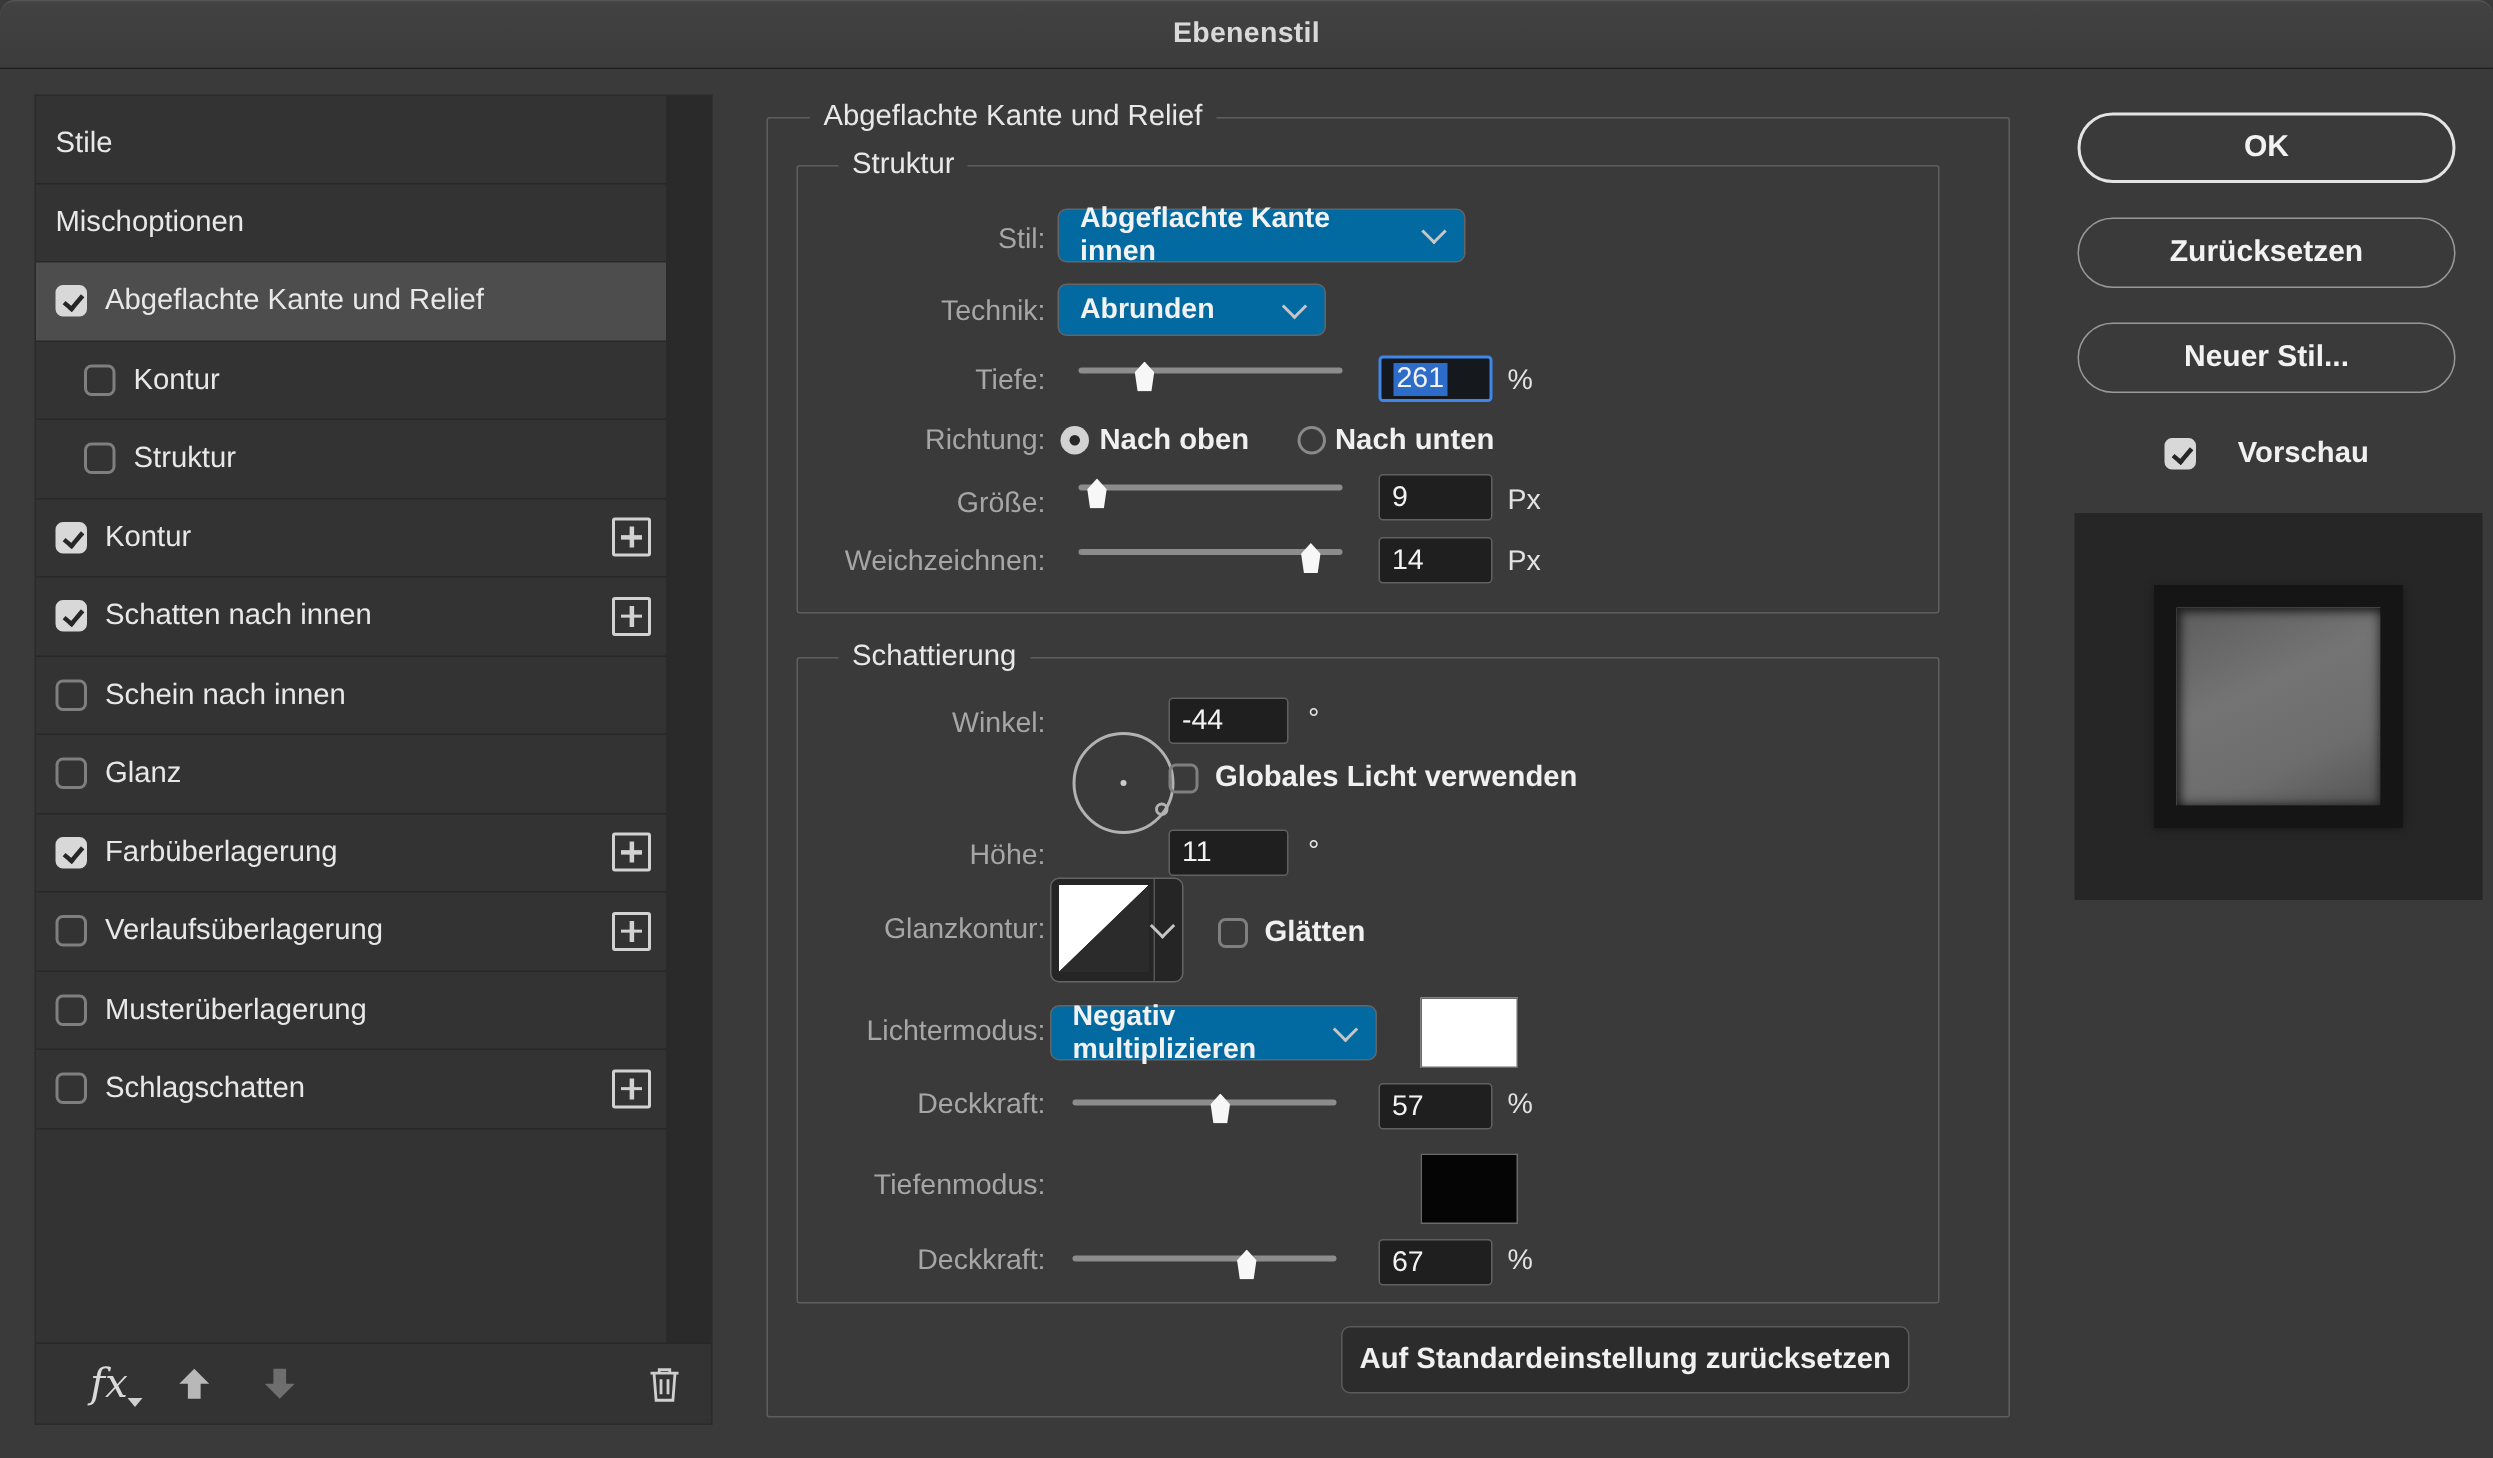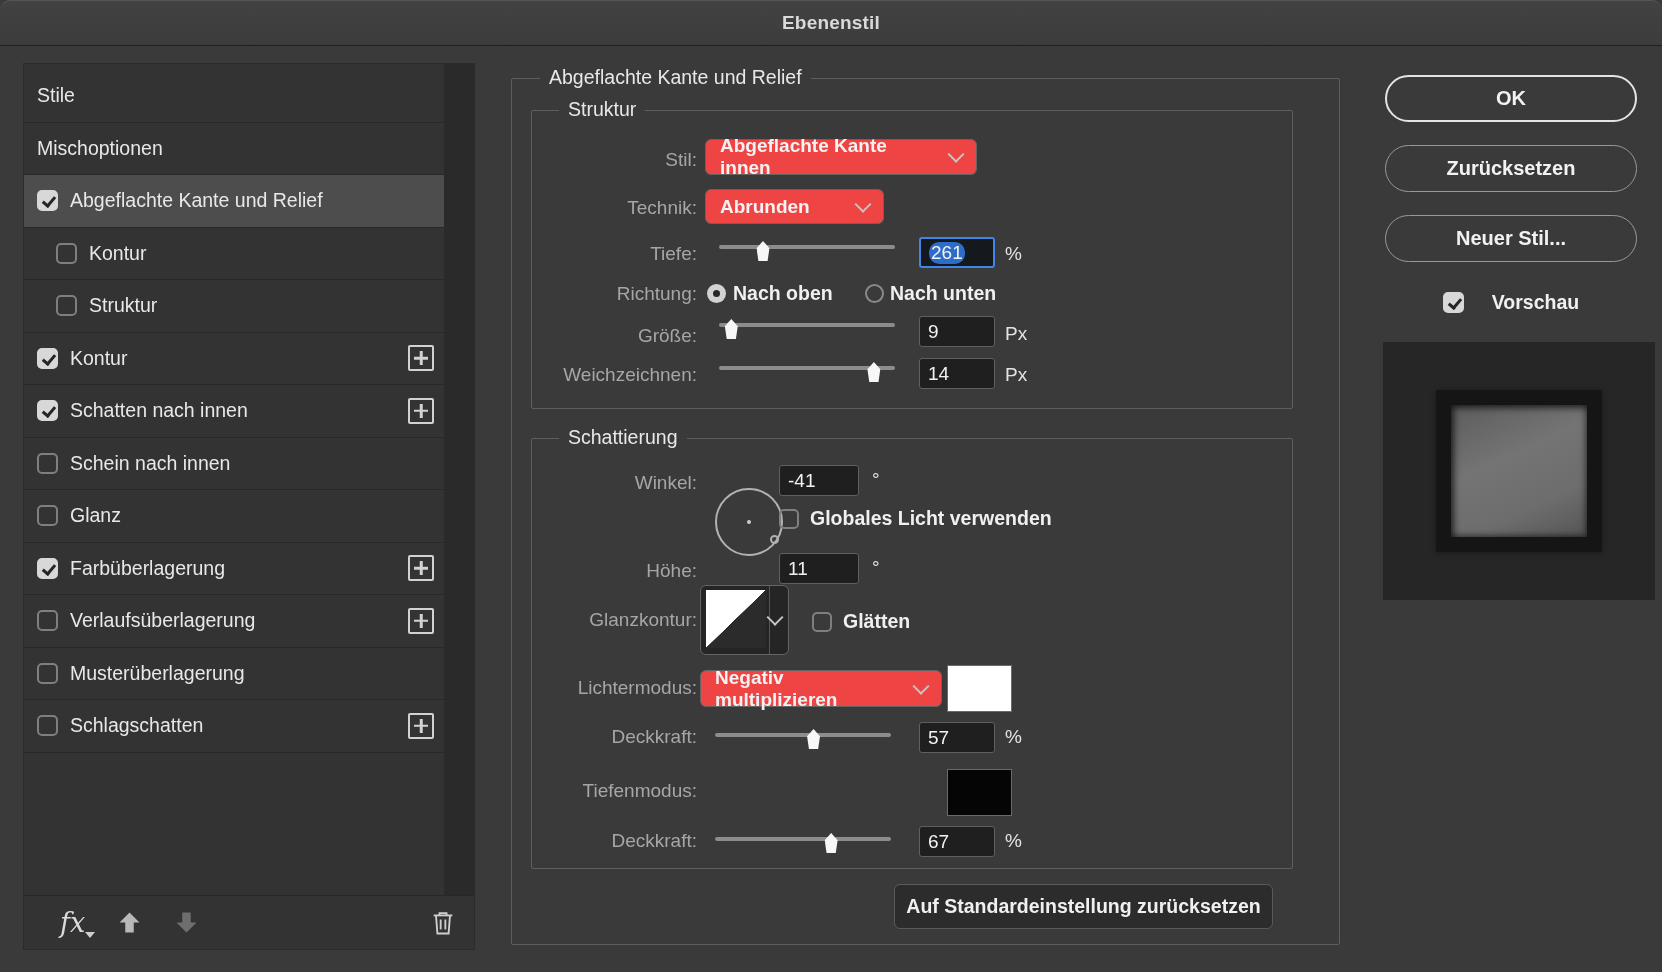--- a/index.html
+++ b/index.html
@@ -33,29 +33,29 @@
   .side-toolbar{position:absolute;left:0;right:0;bottom:0;height:53px;border-top:1px solid #272727;display:flex;align-items:center;}
   .fx-glyph{position:relative;margin-left:36px;font-family:"DejaVu Serif","Liberation Serif",serif;font-style:italic;font-size:27px;color:#dadada;line-height:1;}
   .fx-caret{position:absolute;right:-10px;bottom:-2px;width:0;height:0;border-left:5px solid transparent;border-right:5px solid transparent;border-top:6px solid #cfcfcf;}
   .arrow-btn{margin-left:32px;display:flex;align-items:center;}
   .trash-btn{margin-left:auto;margin-right:18px;display:flex;align-items:center;}
   
   .fieldset{position:absolute;border:1px solid #5e5e5e;border-radius:2px;box-sizing:border-box;}
   .legend{position:absolute;top:-13px;background:#3a3a3a;padding:0 9px;color:#e8e8e8;font-size:19.5px;white-space:nowrap;}
   .flabel{position:absolute;left:0;width:165px;text-align:right;color:#a6a6a6;font-size:19px;white-space:nowrap;}
   
-  .dd{position:absolute;background:#ef4444;border:1.5px solid #646464;border-radius:6px;box-sizing:border-box;color:#f2f2f2;
+  .dd{position:absolute;background:#0369a1;border:1.5px solid #646464;border-radius:6px;box-sizing:border-box;color:#f2f2f2;
       font-size:19px;font-weight:700;display:flex;align-items:center;padding:0 38px 0 14px;cursor:default;}
   .chev{position:absolute;right:14px;top:50%;width:10px;height:10px;border-right:2.5px solid #c6c6c6;border-bottom:2.5px solid #c6c6c6;
       transform:translateY(-72%) rotate(45deg);}
   
   .inp{position:absolute;width:76px;height:31px;background:#1f1f1f;border:1.5px solid #606060;border-radius:3px;box-sizing:border-box;
       color:#f2f2f2;font-size:19px;display:flex;align-items:center;padding-left:8px;}
   .inp.focused{border:2.5px solid #3f86e8;background:#15181c;}
-  .inp.focused .sel{background:#2e6cc9;padding:0 2px;border-radius:10px;}
+  .inp.focused .sel{background:#2e6cc9;padding:0 2px;}
   .unit{position:absolute;color:#e3e3e3;font-size:19px;}
   
   .track{position:absolute;width:176px;height:4px;background:#8c8c8c;border-radius:2px;}
   .thumb{position:absolute;top:-4px;width:17px;height:20px;background:#f7f7f7;transform:translateX(-50%);
       clip-path:polygon(50% 0,88% 36%,77% 100%,23% 100%,12% 36%);filter:drop-shadow(0 1px 1px rgba(0,0,0,.4));}
   
   .radio{position:absolute;width:19px;height:19px;border-radius:50%;border:2px solid #8a8a8a;box-sizing:border-box;background:transparent;}
   .radio.checked{border:none;background:#d2d2d2;}
   .radio.checked::after{content:'';position:absolute;inset:6px;border-radius:50%;background:#262626;}
   .radio-label{position:absolute;color:#f0f0f0;font-size:19.5px;font-weight:700;white-space:nowrap;}
@@ -226,21 +226,21 @@
         <span>14</span>
       </div>
       <span class="unit" style="left:473px;top:253px;">Px</span>
     </div>
 
     <div class="fieldset" style="left:19px;top:359px;width:762px;height:431px;">
       <span class="legend" style="left:27px;">Schattierung</span>
 
       <span class="flabel" style="top:33px;">Winkel:</span>
       <div class="inp" style="left:247px;top:26px;width:80px;">
-        <span>-41</span>
+        <span>-44</span>
       </div>
       <span class="unit" style="left:340px;top:30px;">°</span>
 
       <div class="dial" style="left:183px;top:49px;">
         <span class="dial-center"></span>
         <span class="dial-handle"></span>
       </div>
 
       <span class="cbx small" style="position:absolute;left:247px;top:70px;"></span>
       <span class="check-label" style="left:278px;top:68px;">Globales Licht verwenden</span>
@@ -254,21 +254,21 @@
       <span class="flabel" style="top:170px;">Glanzkontur:</span>
       <div class="contour" style="left:168px;top:146px;">
         <span class="contour-thumb"></span>
         <span class="contour-divider"></span>
         <span class="chev"></span>
       </div>
       <span class="cbx small" style="position:absolute;left:280px;top:173px;"></span>
       <span class="check-label" style="left:311px;top:171px;">Glätten</span>
 
       <span class="flabel" style="top:238px;">Lichtermodus:</span>
-      <div class="dd" style="left:168px;top:231px;width:242px;height:37px;">
+      <div class="dd" style="left:168px;top:231px;width:218px;height:37px;">
         <span>Negativ multiplizieren</span>
           <span class="chev"></span>
       </div>
       <span class="swatch" style="left: 415px; top: 226px; background: rgb(255, 255, 255);"></span>
 
       <span class="flabel" style="top:287px;">Deckkraft:</span>
       <div class="track" style="left:183px;top:294px;">
         <span class="thumb" style="left: 56%;"></span>
       </div>
       <div class="inp" style="left:387px;top:283px;">

